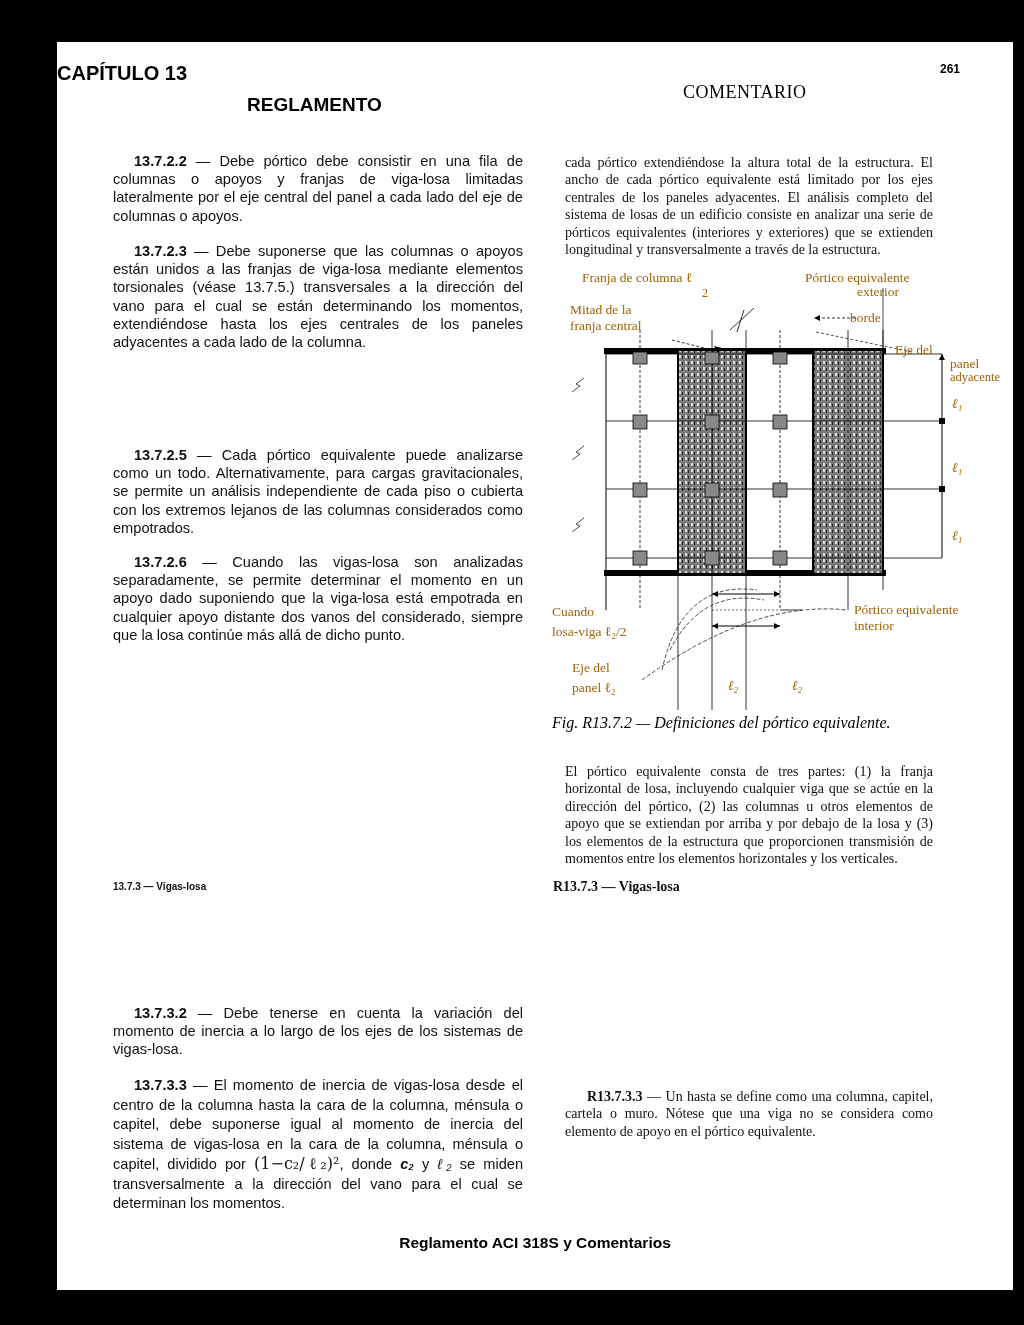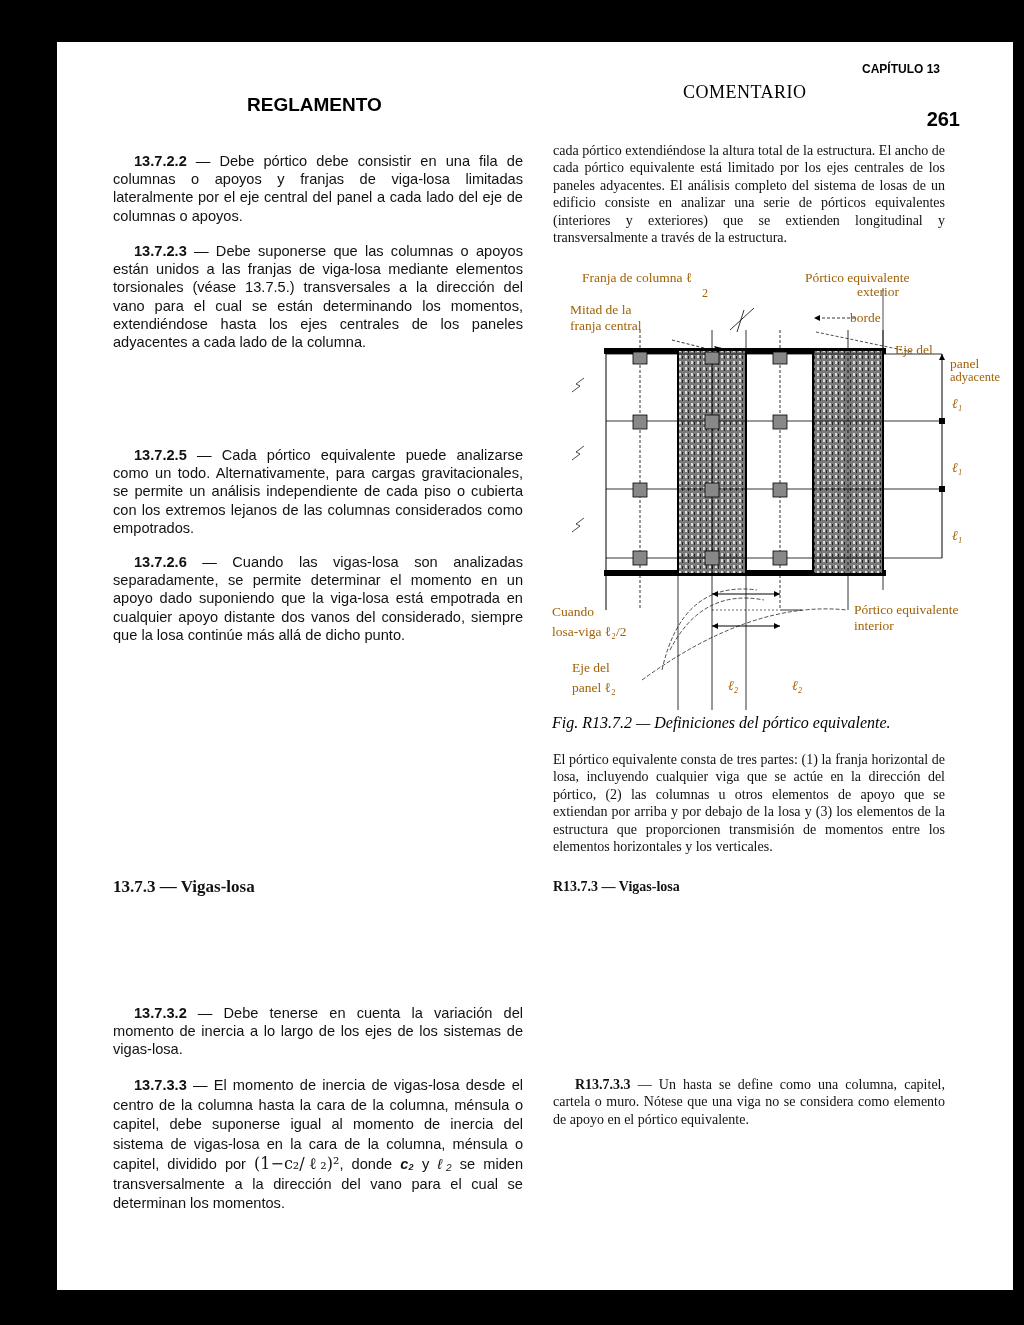--- a/index.html
+++ b/index.html
@@ -1,29 +1,29 @@
 <!DOCTYPE html>
 <html><head>
 <meta charset="utf-8">
 <style>
   html, body { margin:0; padding:0; }
   body { width:1024px; height:1325px; background:#000; position:relative; overflow:hidden; }
   .page { position:absolute; left:57px; top:42px; width:956px; height:1248px; background:#fff; }
   .sans { font-family:"Liberation Sans", sans-serif; }
   .serif { font-family:"Liberation Serif", serif; }
   .abs { position:absolute; }
-  .chapter { left:0; width:883px; top:20px; text-align:right; font-size:12px; font-weight:bold; letter-spacing:0; }
-  .pagenum { right:53px; top:20px; font-size:20px; font-weight:bold;margin-top:46px; }
+  .chapter { left:0; width:883px; top:20px; text-align:left; font-size:20px; font-weight:bold; letter-spacing:0; }
+  .pagenum { right:53px; top:20px; font-size:12px; font-weight:bold; }
   .col-title-l { left:190px; top:52px; font-size:19px; font-weight:bold; }
   .col-title-r { left:626px; top:40px; font-size:18px; letter-spacing:0.5px; }
   .lcol { left:56px; width:410px; font-size:14.6px; line-height:18.2px; color:#111; text-align:justify; }
   .lcol p { margin:0; text-indent:21px; }
   .lcol b { font-weight:bold; }
   .rcol { left:496px; width:392px; font-size:14px; line-height:17.4px; color:#111; text-align:justify; }
-  .rcol p { margin:0; }
+  .rcol p { margin:12px; }
   .rsec { text-indent:22px; }
   .sec-head { font-weight:bold; }
   .footer { left:0; width:956px; top:1192px; text-align:center; font-size:15.5px; font-weight:bold; }
   .caption { left:495px; top:672px; font-size:16px; font-style:italic; }
   .dlabel { font-size:13.5px; color:#a16207; line-height:15px; white-space:nowrap; }
   .formula { font-family:"DejaVu Serif", serif; font-style:normal; }
 </style>
 </head>
 <body>
 
@@ -44,21 +44,21 @@
 
 
   <div class="abs sans lcol" style="top:404px;">
     <p><b>13.7.2.5</b><span> — </span><span>Cada pórtico equivalente puede analizarse como un todo. Alternativamente, para cargas gravitacionales, se permite un análisis independiente de cada piso o cubierta con los extremos lejanos de las columnas considerados como empotrados.</span></p>
   </div>
 
   <div class="abs sans lcol" style="top:511px;">
     <p><b>13.7.2.6</b><span> — </span><span>Cuando las vigas-losa son analizadas separadamente, se permite determinar el momento en un apoyo dado suponiendo que la viga-losa está empotrada en cualquier apoyo distante dos vanos del considerado, siempre que la losa continúe más allá de dicho punto.</span></p>
   </div>
 
-  <div class="abs sans lcol sec-head" style="top:836px; font-size:17px;font-family:Liberation Serif, serif;">13.7.3 — Vigas-losa</div>
+  <div class="abs sans lcol sec-head" style="top:836px; font-size:10px;">13.7.3 — Vigas-losa</div>
 
 
   <div class="abs sans lcol" style="top:962px;">
     <p><b>13.7.3.2</b><span> — </span><span>Debe tenerse en cuenta la variación del momento de inercia a lo largo de los ejes de los sistemas de vigas-losa.</span></p>
   </div>
 
   <div class="abs sans lcol" style="top:1034px; line-height:19.5px;">
     <p><b>13.7.3.3</b><span> — </span><span>El momento de inercia de vigas-losa desde el centro de la columna hasta la cara de la columna, ménsula o capitel, debe suponerse igual al momento de inercia del sistema de vigas-losa en la cara de la columna, ménsula o capitel, dividido por </span><span class="formula" style="font-size:16px;">(1−c₂/ℓ₂)²</span><span>, donde </span><i style="font-weight:bold;">c₂</i><span> y </span><i>ℓ₂</i><span> se miden transversalmente a la dirección del vano para el cual se determinan los momentos.</span></p>
   </div>
 
@@ -174,13 +174,14 @@
   <div class="abs serif rcol" style="top:709px;">
     <p>El pórtico equivalente consta de tres partes: (1) la franja horizontal de losa, incluyendo cualquier viga que se actúe en la dirección del pórtico, (2) las columnas u otros elementos de apoyo que se extiendan por arriba y por debajo de la losa y (3) los elementos de la estructura que proporcionen transmisión de momentos entre los elementos horizontales y los verticales.</p>
   </div>
 
   <div class="abs serif rcol sec-head" style="top:836px;">R13.7.3 — Vigas-losa</div>
 
   <div class="abs serif rcol" style="top:1034px;">
     <p class="rsec"><b>R13.7.3.3</b><span> — </span><span>Un hasta se define como una columna, capitel, cartela o muro. Nótese que una viga no se considera como elemento de apoyo en el pórtico equivalente.</span></p>
   </div>
 
+  <div class="abs sans footer">Reglamento ACI 318S y Comentarios</div>
 </div>
 
 </body></html>

